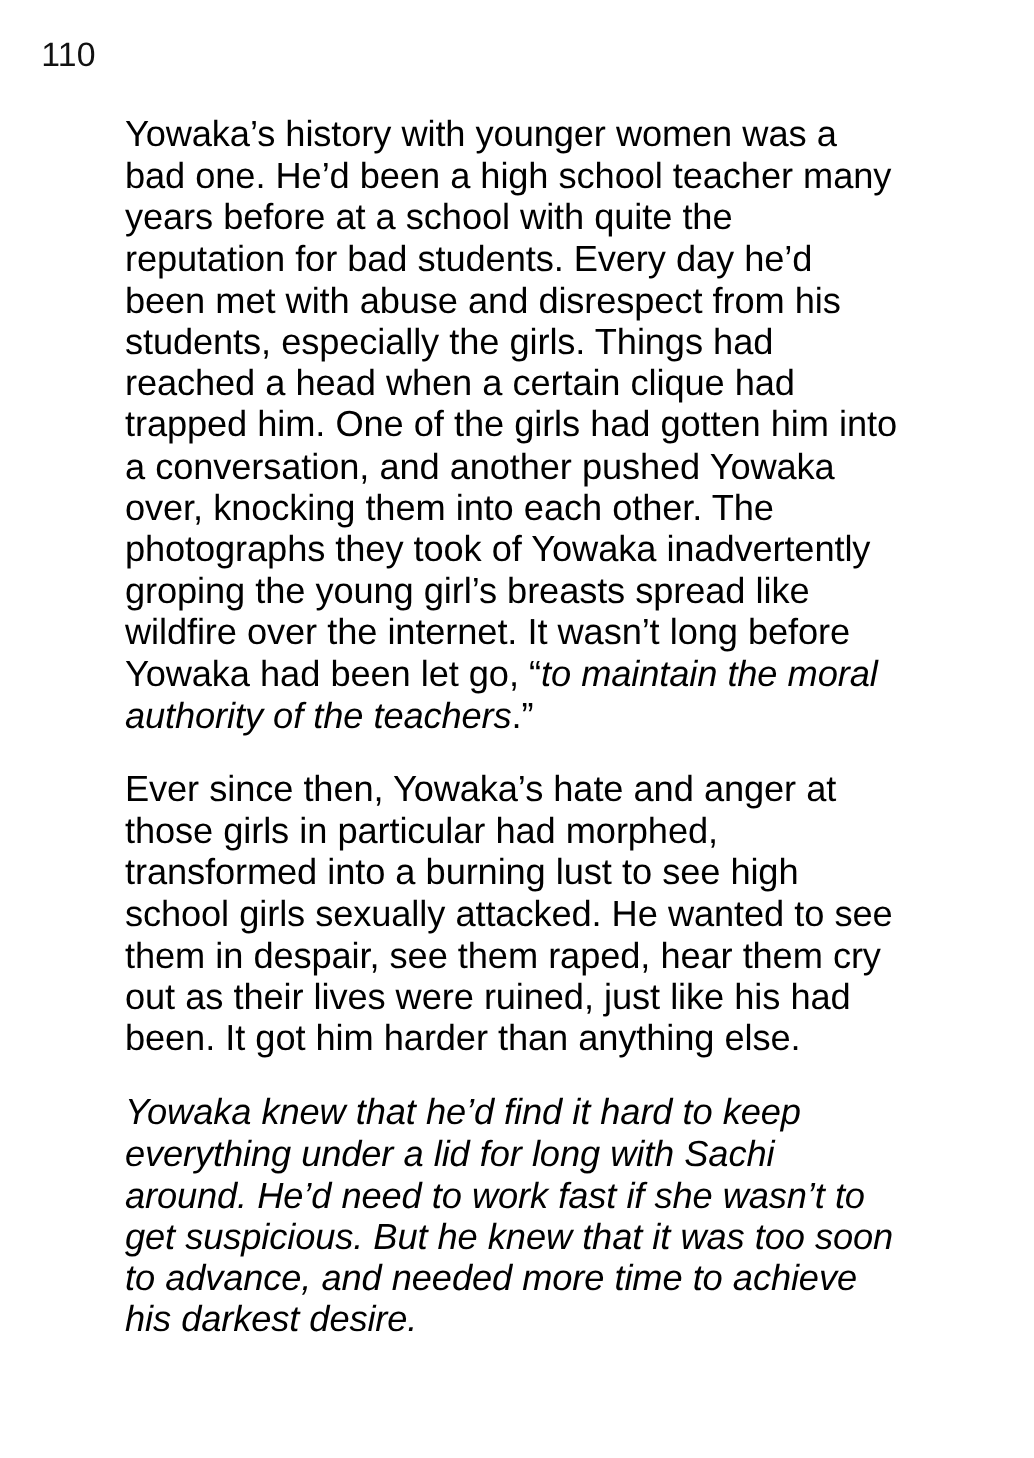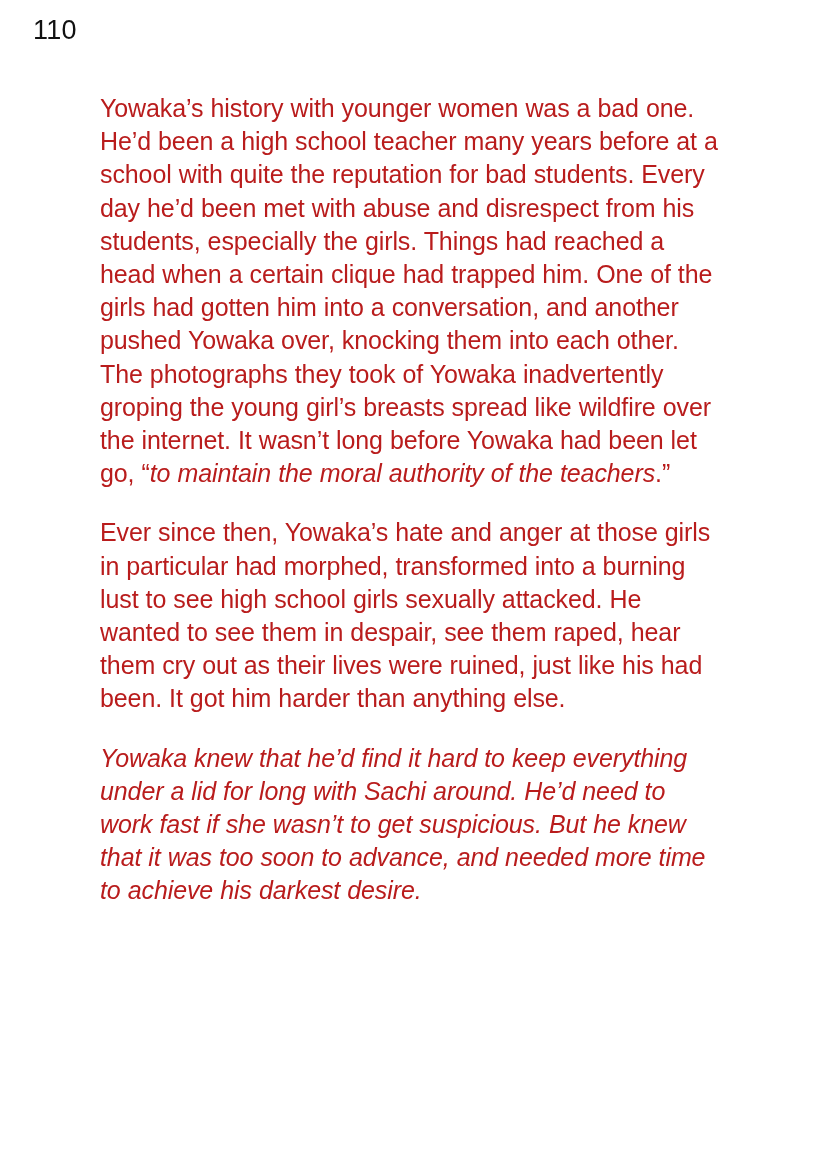--- a/index.html
+++ b/index.html
@@ -15,37 +15,37 @@
     overflow: hidden;
   }
   .page {
     position: relative;
     width: 827px;
     height: 1166px;
     box-sizing: border-box;
   }
   .page-number {
     position: absolute;
-    top: 14px;
+    top: 28px;
     left: 33px;
     font-size: 27px;
     line-height: 1.2;
     color: #111111;
     letter-spacing: 0.2px;
   }
   .content {
     position: absolute;
     top: 92px;
     left: 100px;
     width: 620px;
   }
   .para {
-    font-size: 25px;
+    font-size: 29px;
     line-height: 33.2px;
-    color: #b91c1c;
+    color: #000000;
     margin: 0 0 26px 0;
     text-align: left;
     letter-spacing: -0.1px;
     word-spacing: 0.2px;
   }
   .para:last-child {
     margin-bottom: 0;
     font-style: italic;
   }
   .para em {

